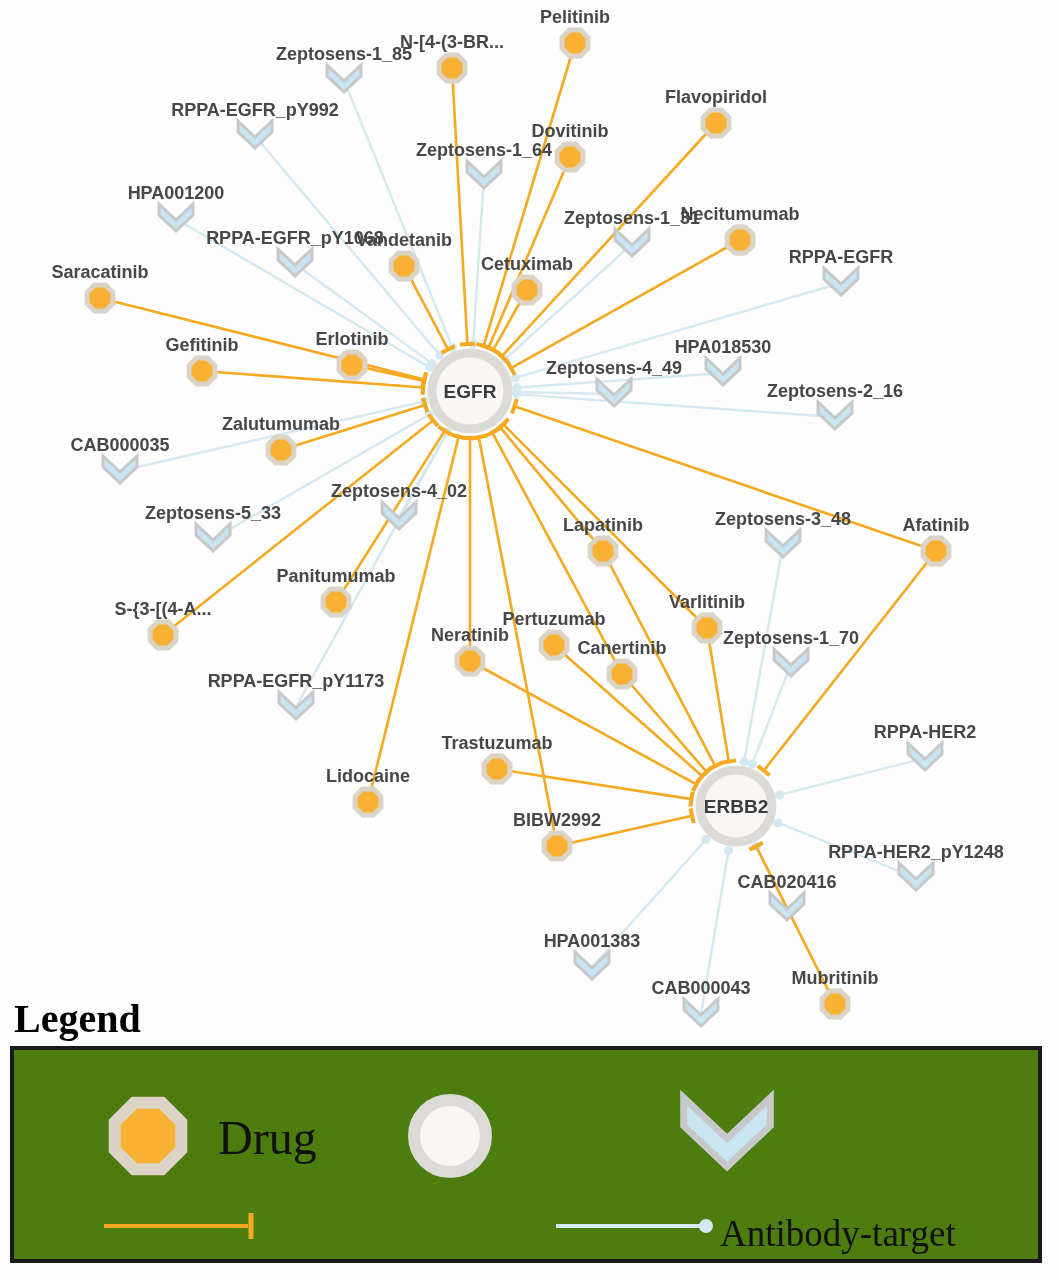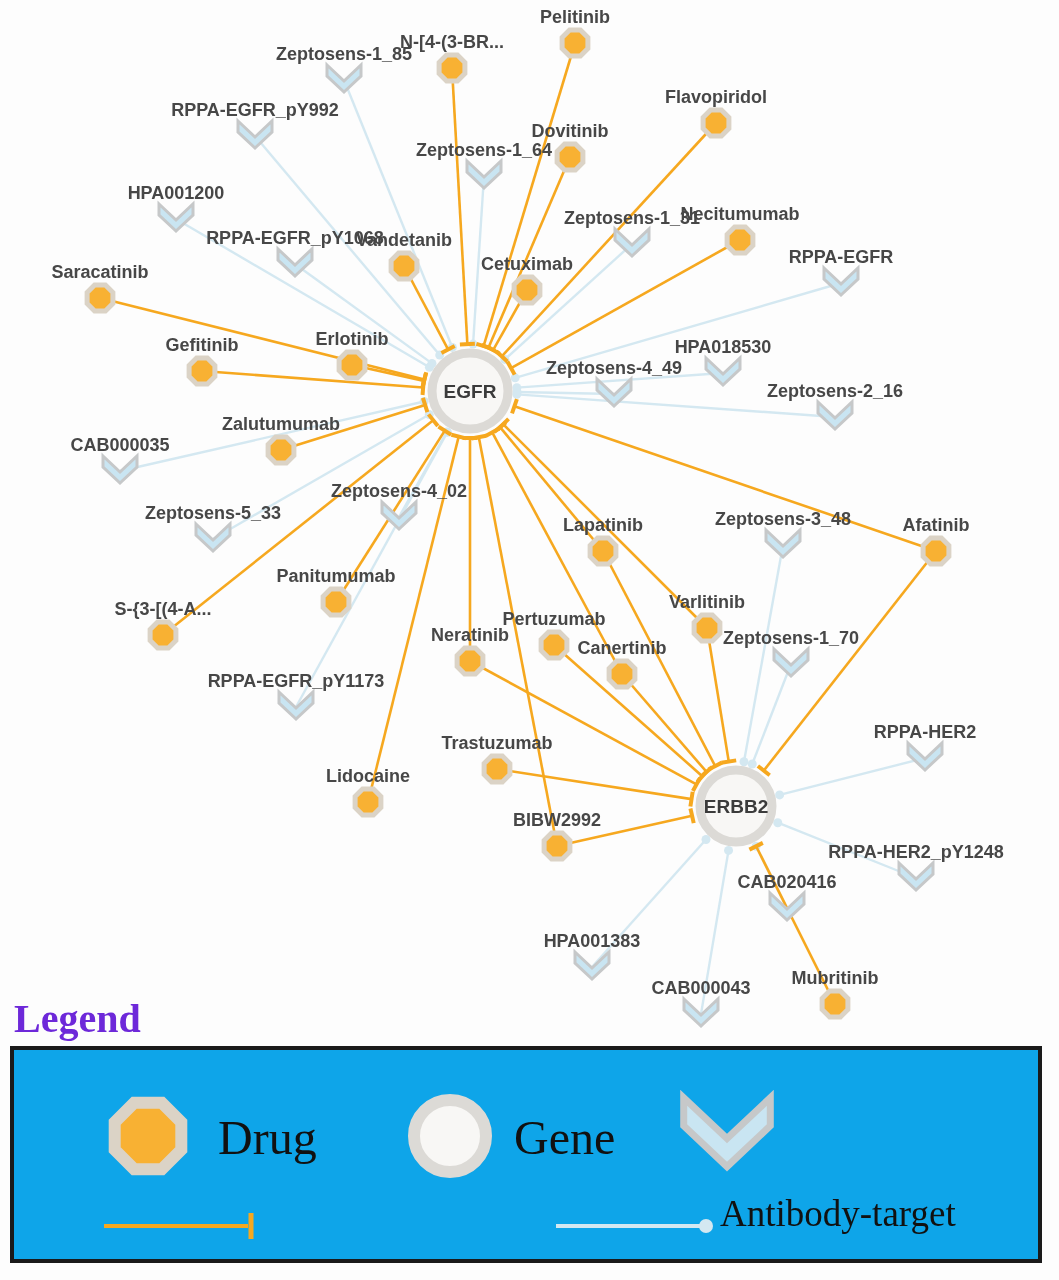--- a/index.html
+++ b/index.html
@@ -4,23 +4,23 @@
 <style>
   html,body{margin:0;padding:0;background:#ffffff;}
   .stage{position:relative;width:1059px;height:1280px;background:#fdfdfd;overflow:hidden;
          font-family:"Liberation Sans",sans-serif;}
   #network-svg{position:absolute;left:0;top:0;}
   .node-label{font-family:"Liberation Sans",sans-serif;font-weight:bold;font-size:18px;
               fill:#474747;text-anchor:middle;}
   .gene-label{font-family:"Liberation Sans",sans-serif;font-weight:bold;font-size:19px;
               fill:#3b3b3b;text-anchor:middle;}
   .legend-title{position:absolute;left:14px;top:995px;font-family:"Liberation Serif",serif;
-                font-weight:bold;font-size:40px;color:#6d28d9;}
+                font-weight:bold;font-size:40px;color:#000000;}
   .legend-box{position:absolute;left:10px;top:1046px;width:1032px;height:217px;
-              border:4px solid #1a1a1a;background:#0ea5e9;box-sizing:border-box;}
+              border:4px solid #1a1a1a;background:#4d7c0f;box-sizing:border-box;}
   .legend-icon{position:absolute;}
   .legend-label{position:absolute;font-family:"Liberation Serif",serif;font-size:48px;color:#111;}
   .legend-edge-label{position:absolute;font-family:"Liberation Serif",serif;font-size:37px;color:#111;}
 </style>
 </head>
 <body>
 
 <div class="stage">
 
   <svg id="network-svg" width="1059" height="1280" viewBox="0 0 1059 1280">
@@ -422,31 +422,30 @@
 
   <div class="legend-box">
     <svg class="legend-icon" id="legend-drug-shape" style="left:84px;top:36px" width="100" height="100">
         <polygon points="83.3,63.8 63.8,83.3 36.2,83.3 16.7,63.8 16.7,36.2 36.2,16.7 63.8,16.7 83.3,36.2" fill="#F8B133" stroke="#DBD3C6" stroke-width="12"></polygon>
       </svg>
     <div class="legend-label" style="left:204px;top:60px">Drug</div>
 
     <svg class="legend-icon" id="legend-gene-shape" style="left:386px;top:36px" width="100" height="100">
         <circle cx="50" cy="50" r="36" fill="#F8F7F5" stroke="#DCDAD6" stroke-width="12"></circle>
       </svg>
-    <div class="legend-label" style="left:500px;top:60px">Gene</div>
 
     <svg class="legend-icon" id="legend-antibody-shape" style="left:658px;top:40px" width="110" height="96">
         <polygon points="11.7,7.8 55.0,48.5 98.3,7.8 98.3,35.8 55.0,76.6 11.7,35.8" fill="#C9E5F2" stroke="#C6C8C9" stroke-width="7"></polygon>
       </svg>
 
     <svg class="legend-icon" id="legend-drug-edge-shape" style="left:88px;top:158px" width="170" height="36">
         <line x1="2" y1="18" x2="146" y2="18" stroke="#F6A81F" stroke-width="4"></line>
         <line x1="149" y1="5" x2="149" y2="31" stroke="#F6A81F" stroke-width="5"></line>
       </svg>
 
     <svg class="legend-icon" id="legend-antibody-edge-shape" style="left:540px;top:158px" width="170" height="36">
         <line x1="2" y1="18" x2="146" y2="18" stroke="#D4E8F1" stroke-width="4"></line>
         <circle cx="152" cy="18" r="7" fill="#D4E8F1"></circle>
       </svg>
-    <div class="legend-edge-label" style="left:706px;top:142px">Antibody-target</div>
+    <div class="legend-edge-label" style="left:706px;top:162px">Antibody-target</div>
   </div>
 
 </div>
 
 </body></html>

